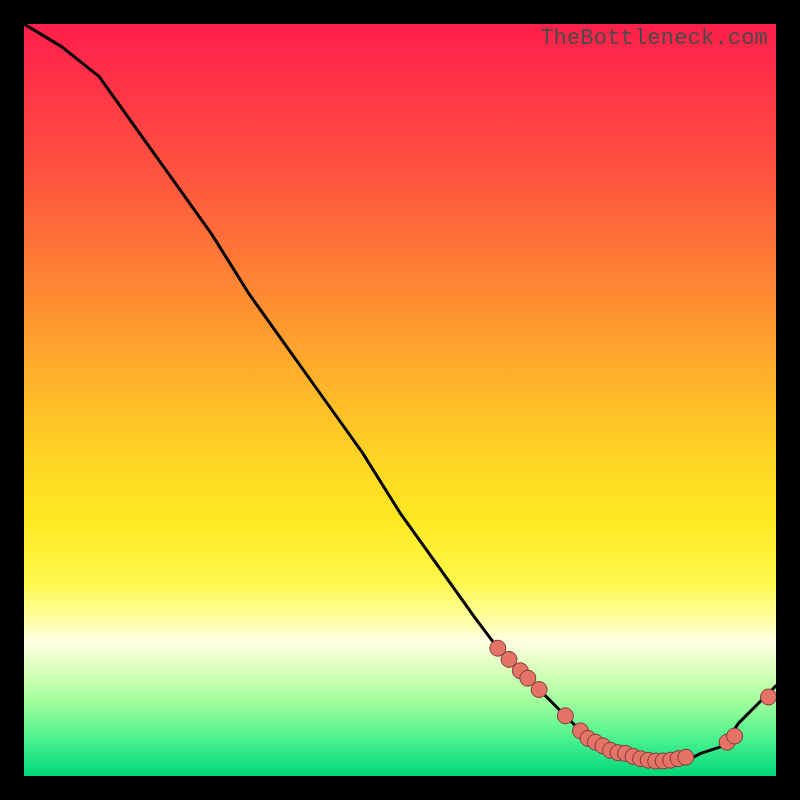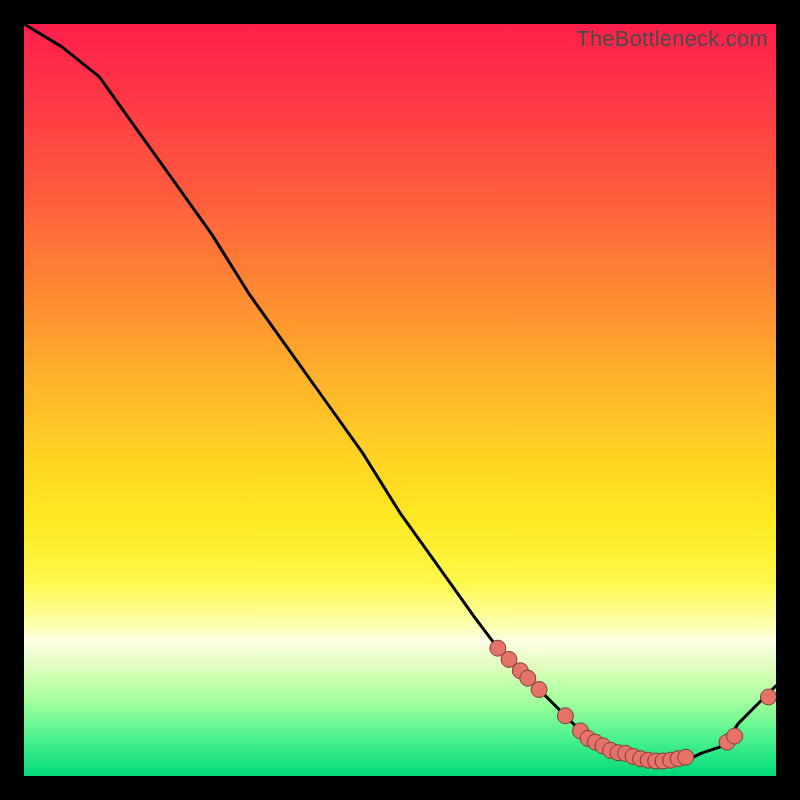--- a/index.html
+++ b/index.html
@@ -9,20 +9,21 @@
     height: 800px;
     background: #000;
     overflow: hidden;
     font-family: Arial, Helvetica, sans-serif;
   }
   .frame {
     position: relative;
     width: 800px;
     height: 800px;
     background: #000;
+    font-family: Liberation Mono, monospace;
   }
   .plot {
     position: absolute;
     left: 24px;
     top: 24px;
     width: 752px;
     height: 752px;
     overflow: hidden;
   }
   .gradient {

